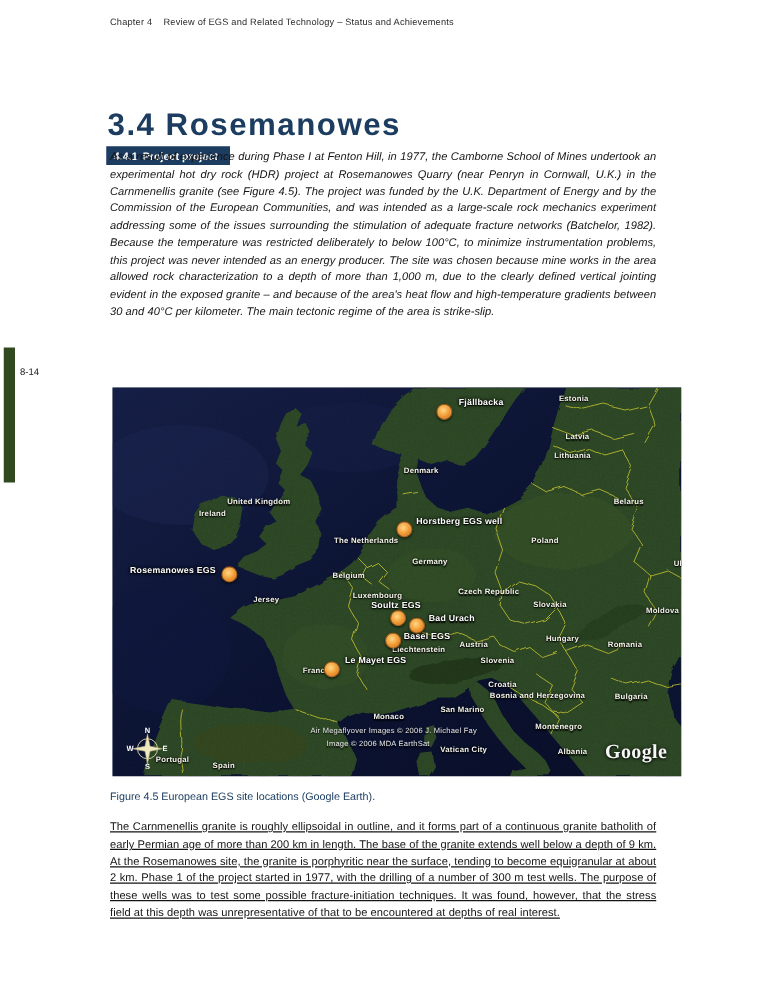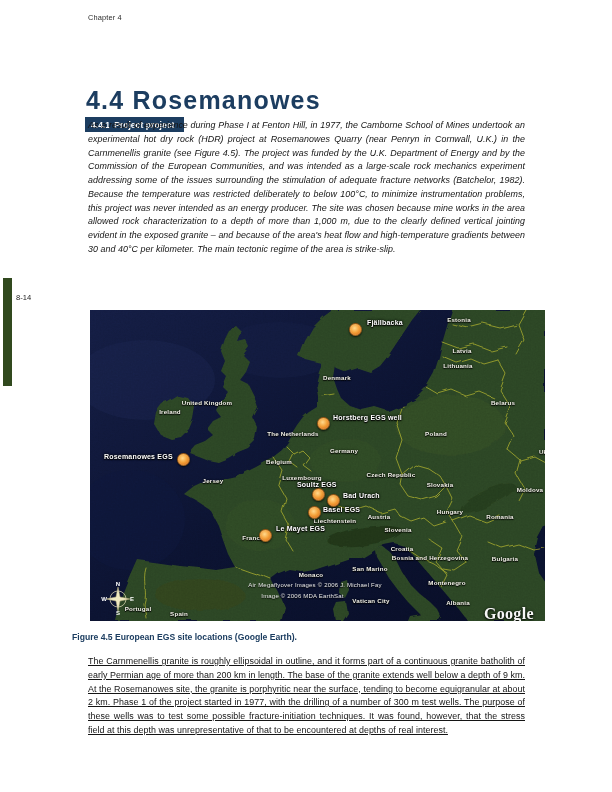--- a/index.html
+++ b/index.html
@@ -35,21 +35,21 @@
   }
   .p1{top:119px;font-style:italic;}
   .p2{top:655px;text-decoration:underline;}
 
   
   .margin-bar{left:3px;top:278px;width:9px;height:108px;background:#31491e;}
   .page-number{left:16px;top:293px;font-size:7.6px;color:#222;}
 
   
   .figure-caption{
-    left:72px;top:632px;font-size:8.6px;font-weight:700;color:#1c3d60;white-space:nowrap;
+    left:88px;top:632px;font-size:8.6px;font-weight:400;color:#1c3d60;white-space:nowrap;
   }
 
   
   .map{
     left:90px;top:310px;width:455px;height:311px;overflow:hidden;background:#0d1434;
   }
   .map svg.basemap{position:absolute;left:0;top:0;}
   .map-overlay{position:absolute;left:0;top:0;width:455px;height:311px;}
   .country-label{
     position:absolute;transform:translate(-50%,-50%);
@@ -68,32 +68,33 @@
   }
   .attribution{
     position:absolute;font-size:6px;color:#e9e9e9;text-align:center;
     text-shadow:0 1px 1px #000;letter-spacing:.2px;white-space:nowrap;
   }
   .attr1{left:100px;top:272px;width:250px;}
   .attr2{left:100px;top:283px;width:225px;}
   .google-logo{
     position:absolute;left:394px;top:283px;
     font-family:"Liberation Serif", serif;font-weight:700;font-size:16px;color:#f7f7f7;
-    text-shadow:0 1px 2px rgba(0,0,0,.85),0 0 3px rgba(0,0,0,.6);letter-spacing:.3px;margin-top:12px;
+    text-shadow:0 1px 2px rgba(0,0,0,.85),0 0 3px rgba(0,0,0,.6);letter-spacing:.3px;
   }
   .compass{position:absolute;left:11px;top:271px;width:34px;height:34px;}
 </style>
 </head>
 <body>
 
 <div class="abs running-header">
   <span>Chapter 4</span>
+  <span>Review of EGS and Related Technology – Status and Achievements</span>
 </div>
 
-<div class="abs section-title">4.4 Rosemanowes</div>
+<div class="abs section-title">3.4 Rosemanowes</div>
 <div class="abs subsection-bar">
   <span>4.4.1</span>
   <span>Project project</span>
 </div>
 
 <div class="abs body-par p1">As a result of experience during Phase I at Fenton Hill, in 1977, the Camborne School of Mines undertook an experimental hot dry rock (HDR) project at Rosemanowes Quarry (near Penryn in Cornwall, U.K.) in the Carnmenellis granite (see Figure 4.5). The project was funded by the U.K. Department of Energy and by the Commission of the European Communities, and was intended as a large-scale rock mechanics experiment addressing some of the issues surrounding the stimulation of adequate fracture networks (Batchelor, 1982). Because the temperature was restricted deliberately to below 100°C, to minimize instrumentation problems, this project was never intended as an energy producer. The site was chosen because mine works in the area allowed rock characterization to a depth of more than 1,000 m, due to the clearly defined vertical jointing evident in the exposed granite – and because of the area's heat flow and high-temperature gradients between 30 and 40°C per kilometer. The main tectonic regime of the area is strike-slip.</div>
 
 <div class="abs margin-bar"></div>
 <div class="abs page-number">8-14</div>
 

